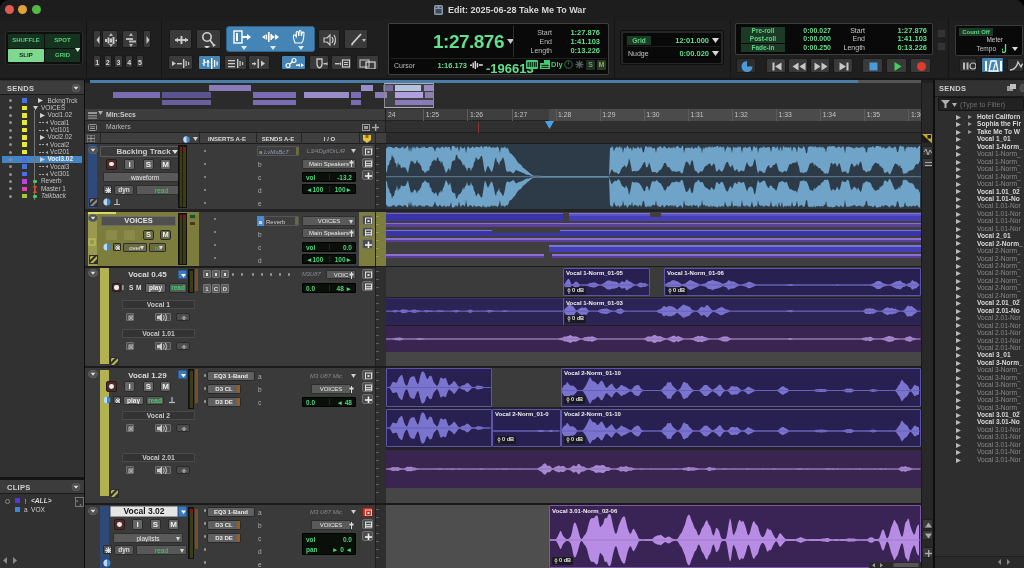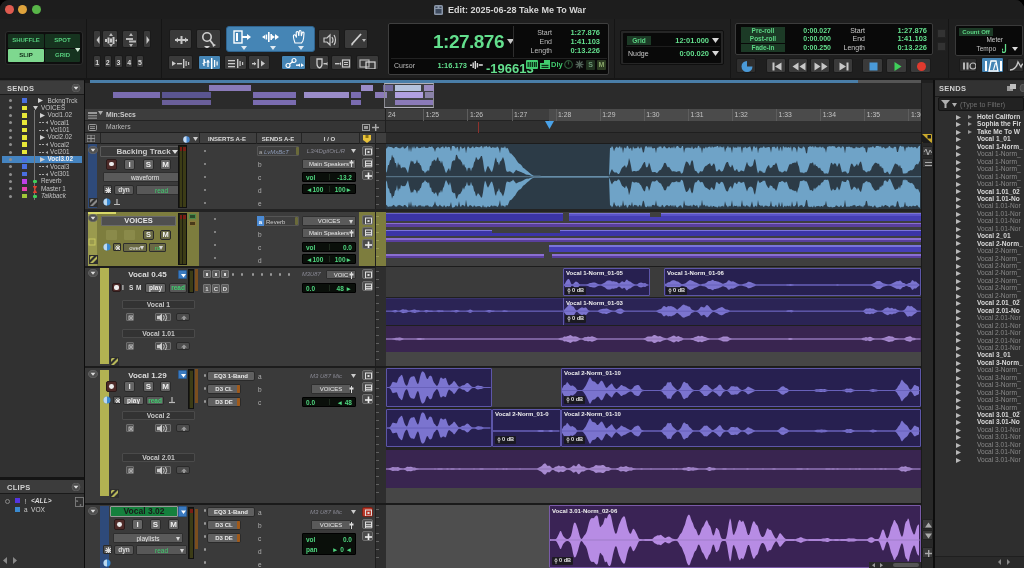--- a/index.html
+++ b/index.html
@@ -1376,21 +1376,21 @@
         <rect x="2" y="4.2" width="7" height="1.6" fill="#eee"></rect>
       </svg>
     </div>
 <div class="ab" style="left:85px;top:505px;width:301px;height:63px;background:#3a3a3a;"></div>
 <div class="ab" style="left:85px;top:502.5px;width:301px;height:2.5px;background:#1a1a1a;"></div>
 <svg class="ab" style="left:88px;top:507px;" width="10" height="8" viewBox="0 0 10 8">
       <ellipse cx="5" cy="4" rx="4.5" ry="3.8" fill="#505050" stroke="#6e6e6e" stroke-width="0.7"></ellipse>
       <polygon points="2.6,2.8 7.4,2.8 5,5.8" fill="#dcdcdc"></polygon>
     </svg>
 <div class="ab" style="left:100px;top:506px;width:9px;height:62px;background:#2e4a7a;"></div>
-<div class="ab" style="left:110px;top:506px;width:68px;height:10.5px;background:#15803d;overflow:hidden;border:1px solid #999;box-sizing:border-box;border-radius:1px;">
+<div class="ab" style="left:110px;top:506px;width:68px;height:10.5px;background:#e5e5e5;overflow:hidden;border:1px solid #999;box-sizing:border-box;border-radius:1px;">
       <div style="font-size:8.5px;font-weight:bold;color:#1a1a1a;text-align:center;line-height:9.5px;white-space:nowrap;overflow:hidden;">Vocal 3.02</div>
     </div>
 <div class="ab" style="left:178px;top:506px;width:9px;height:10.5px;background:#3a7ac0;overflow:hidden;border:1px solid #2a5a90;box-sizing:border-box;border-radius:1px;">
       <svg width="9" height="10">
         <polygon points="2,3.5 7,3.5 4.5,7" fill="#fff"></polygon>
       </svg>
     </div>
 <div class="ab" style="left:188px;top:507px;width:6px;height:52px;background:#1e1e10;border:1px solid #111;box-sizing:border-box;"></div>
 <div class="ab" style="left:189.5px;top:508.5px;width:3px;height:49px;background:#3c3c16;"></div>
 <div class="ab" style="left:189.5px;top:508.5px;width:3px;height:4px;background:#7a1d15;"></div>

